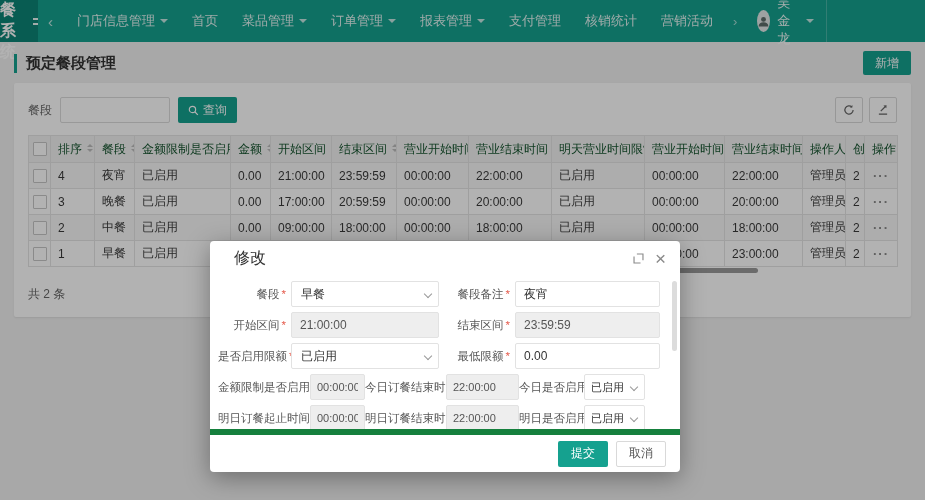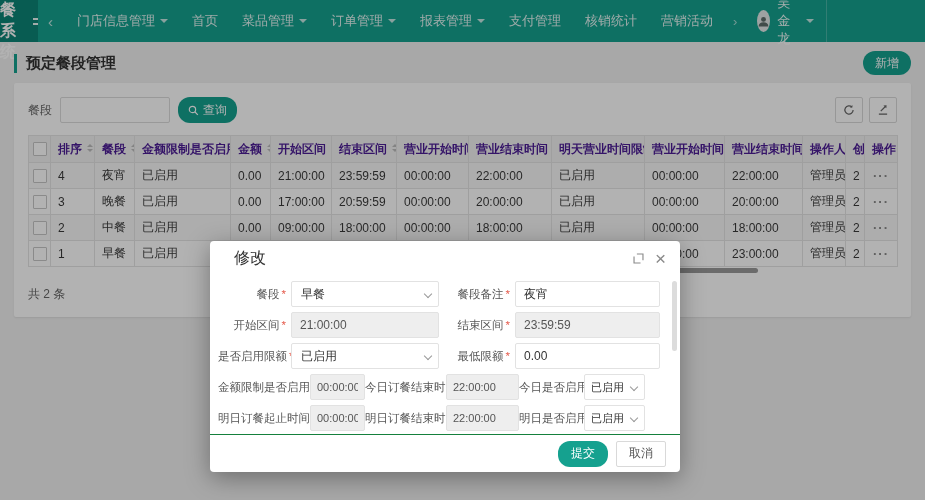--- a/index.html
+++ b/index.html
@@ -19,35 +19,35 @@
   .nav-more{display:flex;align-items:center;font-size:13px;color:rgba(255,255,255,.6);padding:0 8px;}
   .userbox{display:flex;align-items:center;gap:7px;padding:0 12px;font-size:13px;color:rgba(255,255,255,.92);}
   .avatar{width:22px;height:22px;border-radius:50%;background:#e3e9e8;display:flex;align-items:center;justify-content:center;}
   .brand{display:flex;flex-direction:column;justify-content:center;align-items:center;padding:0 12px;
     border-left:1px solid rgba(255,255,255,.22);min-width:74px;}
 
   
   .main{padding:0 14px;}
   .title-row{display:flex;align-items:center;justify-content:space-between;margin:9px 0 8px 0;}
   .page-title{border-left:3px solid #15a18f;padding-left:9px;font-size:15px;font-weight:700;color:#333;}
-  .btn{border:none;border-radius:12px;font-size:12px;cursor:pointer;font-family:inherit;}
+  .btn{border:none;border-radius:2px;font-size:12px;cursor:pointer;font-family:inherit;}
   .btn-add{background:#15a18f;color:#fff;height:24px;padding:0 12px;}
   .card{background:#fff;border-radius:2px;padding:14px;box-shadow:0 1px 2px rgba(0,0,0,.08);}
   .search-row{display:flex;align-items:center;margin-bottom:12px;}
   .search-row label{font-size:12px;color:#666;margin-right:8px;}
   .search-input{width:92px;height:24px;border:1px solid #dcdcdc;border-radius:2px;padding:0 8px;font-size:12px;color:#333;}
   .btn-search{background:#15a18f;color:#fff;height:26px;padding:4px 10px;margin-left:8px;display:flex;align-items:center;gap:4px;}
   .tools{margin-left:auto;display:flex;gap:6px;}
   .tool-btn{width:26px;height:24px;background:#fff;border:1px solid #d9d9d9;border-radius:2px;
     display:flex;align-items:center;justify-content:center;cursor:pointer;}
 
   
   table{border-collapse:collapse;table-layout:fixed;width:869px;font-size:12px;color:#3a3a3a;}
   th,td{border:1px solid #e4e4e4;padding:0 7px;height:25px;text-align:left;overflow:hidden;white-space:nowrap;}
-  th{background:#f2f2f2;color:#4c1d95;font-weight:700;height:26px;}
+  th{background:#f2f2f2;color:#14532d;font-weight:400;height:26px;}
   tbody tr:nth-child(odd) td{background:#f8f8f8;}
   .cbcol{text-align:center;padding:0;}
   .cb{width:12px;height:12px;border:1px solid #c6c6c6;border-radius:1px;background:#fff;margin:0 auto;}
   .sort{display:inline-block;vertical-align:-2px;margin-left:5px;}
   .sort b{display:block;width:0;height:0;border:3.5px solid transparent;}
   .sort .up{border-bottom-color:#bcbcbc;margin-bottom:2px;}
   .sort .dn{border-top-color:#bcbcbc;}
   .ops{background:none;border:none;color:#888;font-weight:700;font-size:13px;letter-spacing:1px;cursor:pointer;padding:0;}
   .hscroll{position:relative;height:6px;margin-top:1px;}
   .hthumb{position:absolute;left:650px;top:0;width:80px;height:5px;background:#9a9a9a;border-radius:3px;}
@@ -70,21 +70,21 @@
     box-sizing:border-box;font-family:inherit;background:#fff;}
   .ipt.dis{background:#eee;border-color:#e2e2e2;color:#555;}
   .sel{position:relative;height:26px;line-height:24px;border:1px solid #e2e2e2;border-radius:2px;background:#fff;
     font-size:12px;color:#333;padding:0 18px 0 9px;box-sizing:border-box;cursor:pointer;}
   .chev{position:absolute;right:7px;top:9px;width:5px;height:5px;border-right:1px solid #999;border-bottom:1px solid #999;
     transform:rotate(45deg);}
   .l1a{width:73px;}.f1a{width:148px;}.l2a{width:76px;}.f2a{width:145px;}
   .l1b{width:92px;}.f1b{width:55px;}.l2b{width:81px;}.f2b{width:73px;}.l3b{width:65px;}.f3b{width:61px;}
   .sm{font-size:11px;padding-left:6px;padding-right:6px;}
   .vthumb{position:absolute;right:3px;top:40px;width:5px;height:70px;background:#dcdcdc;border-radius:3px;}
-  .modal-foot{position:absolute;left:0;right:0;bottom:0;height:37px;border-top:1px solid #15803d;
+  .modal-foot{position:absolute;left:0;right:0;bottom:0;height:37px;border-top:6px solid #15803d;
     display:flex;align-items:center;justify-content:flex-end;gap:8px;padding:0 14px;}
   .btn-primary{background:#15a18f;color:#fff;height:26px;padding:0 13px;}
   .btn-plain{background:#fff;color:#555;height:26px;padding:0 12px;border:1px solid #d9d9d9;border-radius:2px;
     font-size:12px;cursor:pointer;font-family:inherit;}
 </style>
 </head>
 <body>
 
 <div class="app">
 

